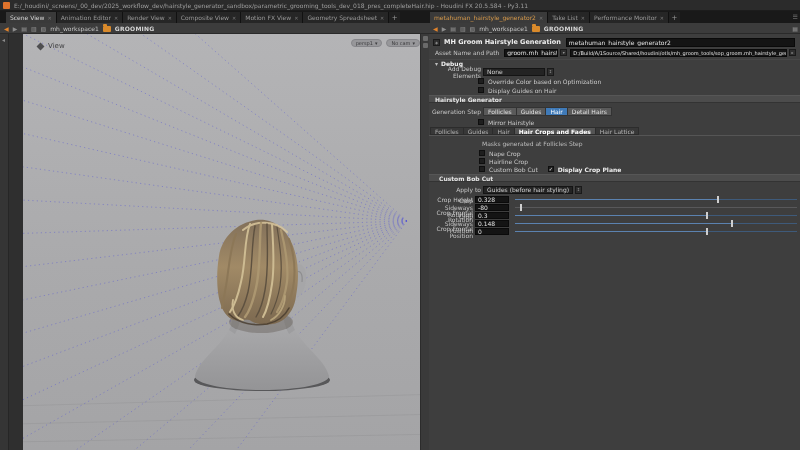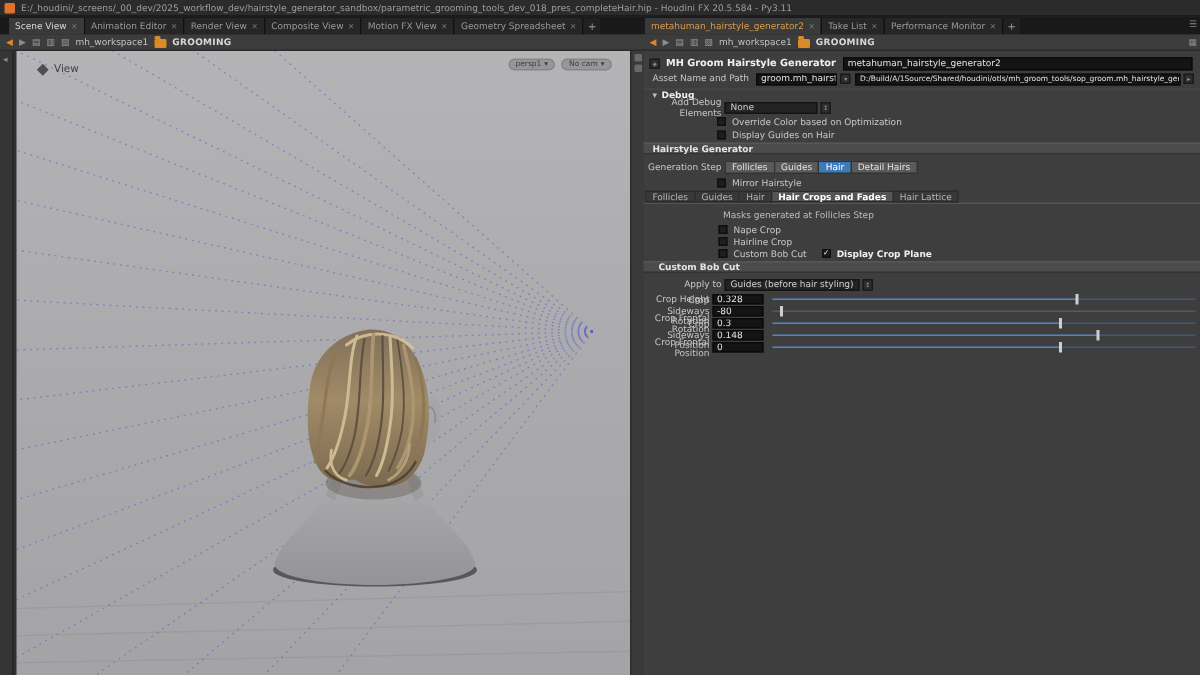--- a/index.html
+++ b/index.html
@@ -31,21 +31,21 @@
   .nav-fwd  { color:#8d8d8d; font-size:6px; }
   .bar-ic { color:#9a9a9a; font-size:6px; }
   .ws-label { font-size:6px; color:#c2c2c2; }
   .folder { position:relative; width:8px; height:6px; background:#d98a2b; border-radius:1px; }
   .folder:before { content:""; position:absolute; left:0; top:-2px; width:4px; height:2px; background:#d98a2b; border-radius:1px 1px 0 0; }
   .ctx-label { font-size:6px; color:#d8d8d8; font-weight:bold; letter-spacing:.2px; }
 
   
   .leftstrip { position:absolute; left:0; top:34px; width:9px; height:416px; background:#353535; border-right:1px solid #262626; }
   .leftstrip .tiny-ic { position:absolute; top:2px; left:2px; }
-  .viewport { position:absolute; left:11px; top:34px; width:411px; height:416px; background:linear-gradient(180deg,#b4b4b6 0%,#aaaaac 55%,#a4a4a6 100%); overflow:hidden; }
+  .viewport { position:absolute; left:23px; top:34px; width:411px; height:416px; background:linear-gradient(180deg,#b4b4b6 0%,#aaaaac 55%,#a4a4a6 100%); overflow:hidden; }
   .vp-viewlabel { position:absolute; left:14px; top:8px; display:flex; gap:4px; align-items:center; }
   .vp-viewlabel .cube { width:7px; height:7px; background:#4e4e50; transform:rotate(45deg) scale(.8); }
   .vp-viewlabel span { font-size:7px; color:#3f3f41; }
   .vp-pills { position:absolute; right:14px; top:5px; display:flex; gap:4px; }
   .pill { background:#97979a; color:#3c3c3e; border:1px solid #86868a; border-radius:4px; font-size:5px; padding:0 4px; height:8px; display:flex; align-items:center; gap:2px; }
   .rightstrip { position:absolute; left:420px; top:34px; width:9px; height:416px; background:#3a3a3a; border-left:1px solid #2c2c2c; }
   .rightstrip .sq { width:5px; height:5px; margin:2px auto 0; background:#6a6a6a; border-radius:1px; }
 
   
   .panel { position:absolute; left:429px; top:34px; width:371px; height:416px; background:#3e3e3e; font-size:6px; color:#c9c9c9; }
@@ -248,21 +248,21 @@
 
   <div class="rightstrip">
     <div class="sq"></div>
     <div class="sq"></div>
   </div>
 
   <div class="panel">
 
     <div class="prow" style="top:3px; height:10px;">
       <span class="mini-btn" style="margin-left:4px;">◈</span>
-      <span class="bold" style="margin-left:4px; font-size:6.5px; white-space:nowrap;">MH Groom Hairstyle Generator</span>
+      <span class="bold" style="margin-left:4px; font-size:6.5px; white-space:nowrap;">MH Groom Hairstyle Generation</span>
       <div class="field" style="margin-left:5px; flex:1; margin-right:5px; height:9px; font-size:6px;">
         <span>metahuman_hairstyle_generator2</span>
       </div>
     </div>
 
     <div class="prow" style="top:14px; height:9px;">
       <span class="rlabel" style="margin-left:6px;">Asset Name and Path</span>
       <div class="field" style="margin-left:5px; width:54px; height:8px;">
           <span>groom.mh_hairstyle_gen...</span>
         </div>

